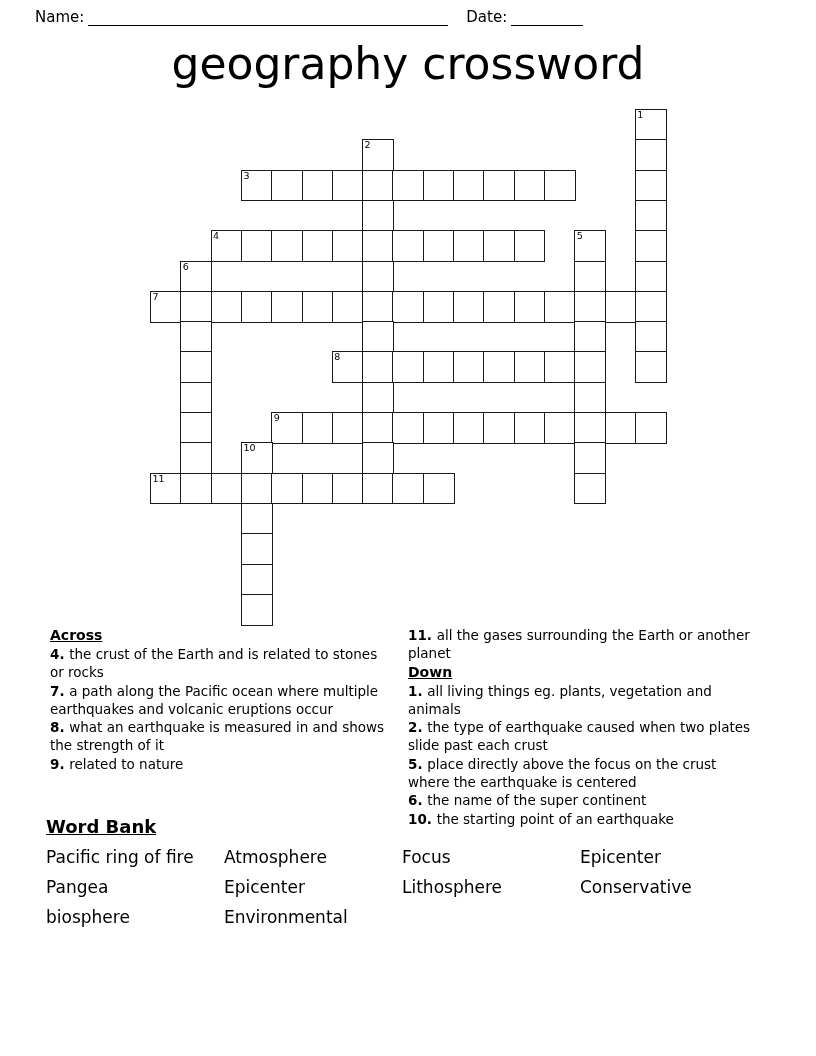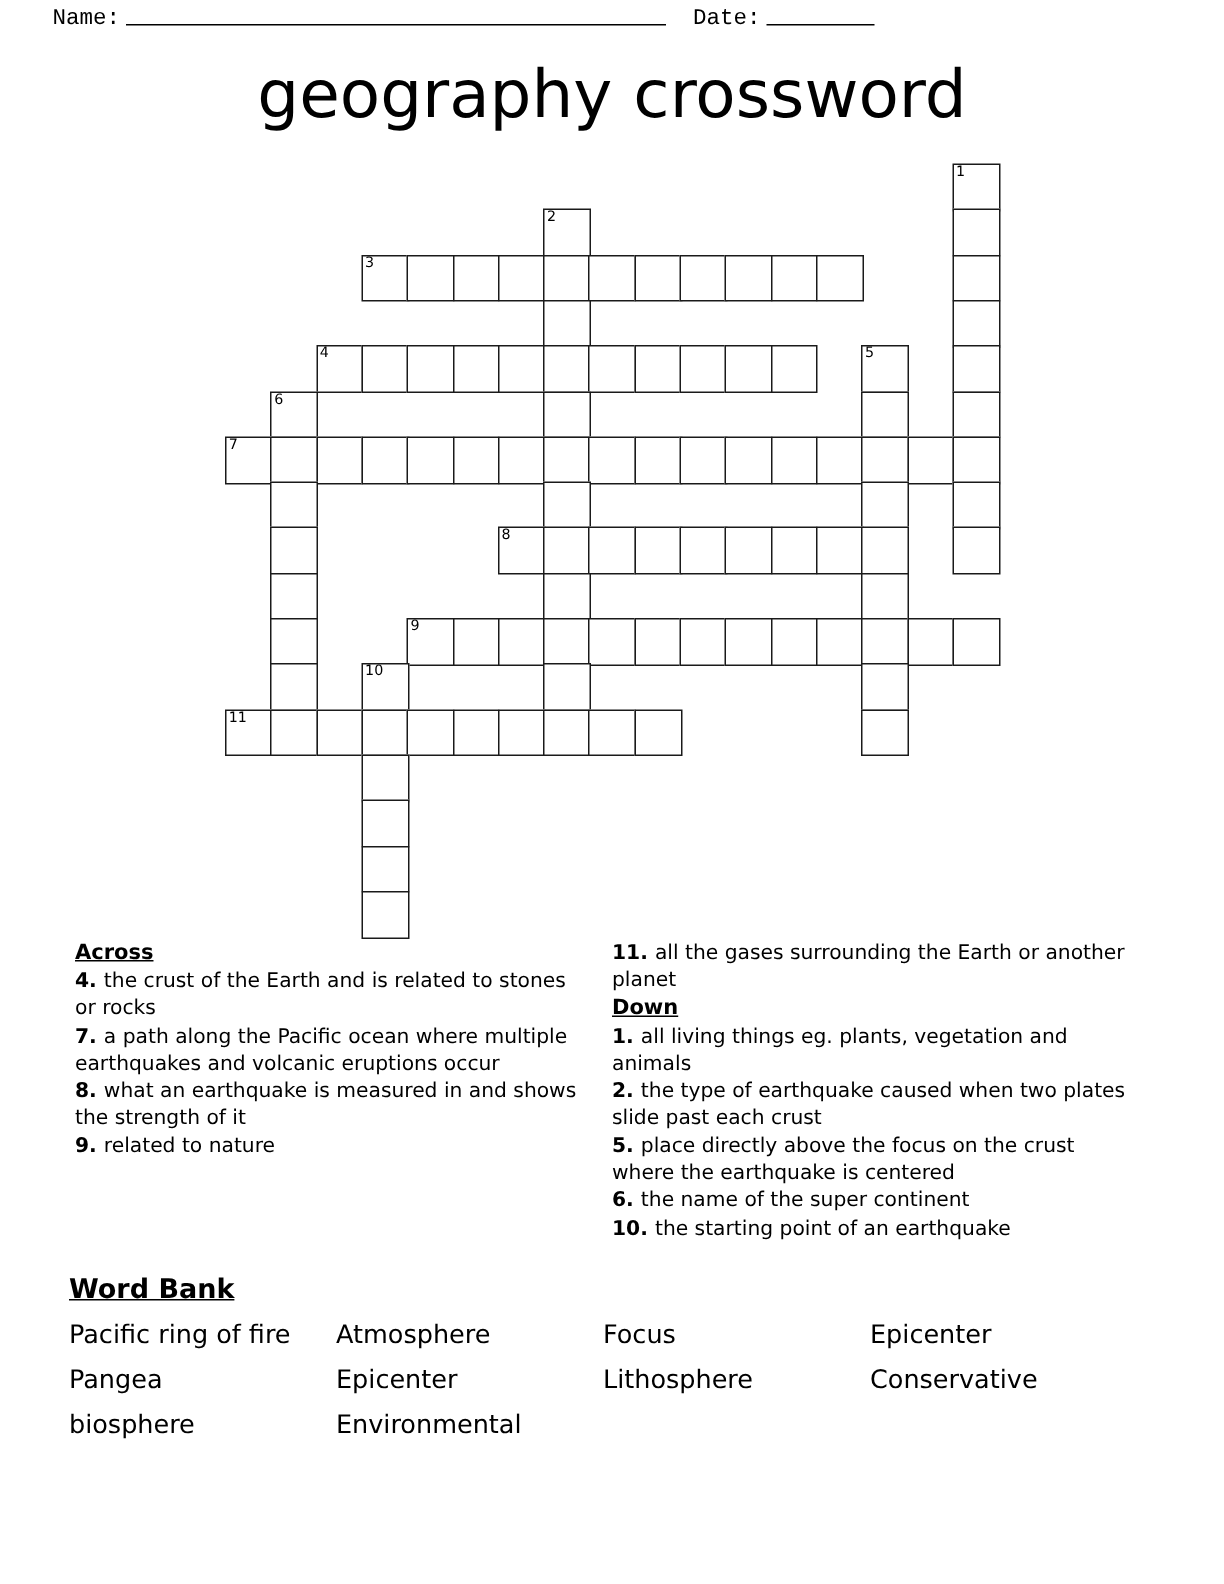--- a/index.html
+++ b/index.html
@@ -14,23 +14,22 @@
     overflow: hidden;
   }
 
   
   #header-line {
     position: absolute;
     left: 0; top: 0;
     width: 816px;
     height: 26px;
     display: flex;
-    align-items: flex-start;
+    align-items: flex-end;
     padding-top: 4px;
-    font-family: Liberation Mono, monospace;
   }
   .hdr-label {
     font-size: 15px;
     white-space: nowrap;
   }
   .hdr-rule {
     display: inline-block;
     border-bottom: 1px solid #000;
     height: 13px;
   }
@@ -101,21 +100,21 @@
     display: block;
     margin: 0;
     padding: 0;
   }
   .clue-num { font-weight: bold; }
   .clue-text { font-weight: normal; }
 
   
   #word-bank {
     position: absolute;
-    left: 46px; top: 849px;
+    left: 46px; top: 816px;
     width: 730px;
   }
   #word-bank-heading {
     font-size: 18px;
     font-weight: bold;
     text-decoration: underline;
     display: block;
     margin-bottom: 10px;
   }
   #word-bank-grid {

